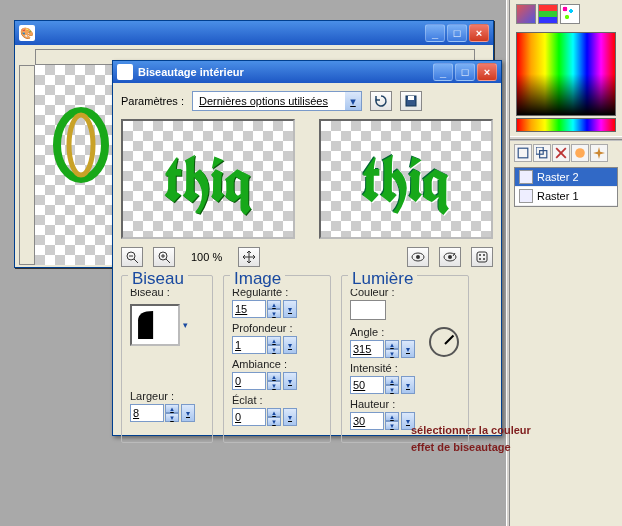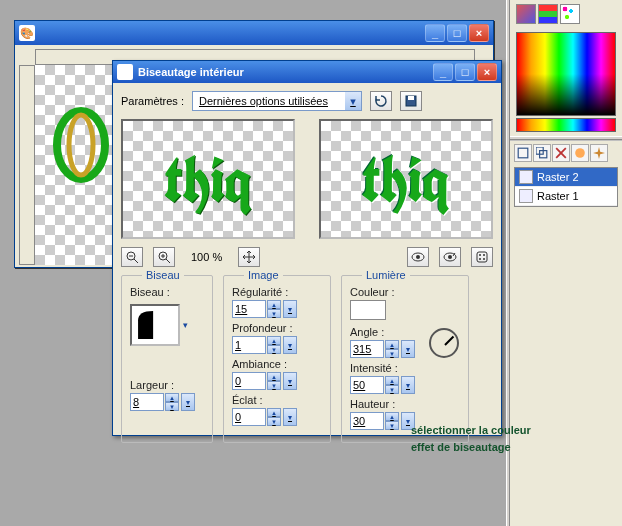--- a/index.html
+++ b/index.html
@@ -54,39 +54,39 @@
   .previews{display:flex;gap:24px;margin:4px 0;}
   .pv{flex:1;height:120px;border:2px inset #bbb;overflow:hidden;display:flex;align-items:center;justify-content:center;}
   .pv .checker{width:100%;height:100%;display:flex;align-items:center;justify-content:center;}
   .gothic{font-family:"UnifrakturCook","Old English Text MT",serif;font-size:64px;font-weight:bold;color:#17a81a;text-shadow:1px 1px 0 #0a5a0c;}
 
   .toolrow{display:flex;align-items:center;gap:10px;margin:8px 0;}
   .toolrow .sep{flex:1;}
   
   .groups{display:flex;gap:10px;margin-top:6px;}
   .group{border:1px solid #bbb;border-radius:2px;padding:6px 8px 8px;position:relative;}
-  .group .gtitle{position:absolute;top:-7px;left:20px;background:#ece9d8;padding:0 4px;color:#1a4aa0;font-size:11px;}
+  .group .gtitle{position:absolute;top:-7px;left:6px;background:#ece9d8;padding:0 4px;color:#1a4aa0;font-size:17px;}
   .g1{width:92px;} .g2{width:108px;} .g3{width:128px;}
   .field{margin:4px 0;}
   .flabel{color:#222;margin-bottom:2px;display:block;}
   .spin{display:flex;align-items:center;text-decoration:underline;}
   .spin input{width:34px;height:18px;border:1px solid #7a9ac9;padding:0 2px;font-size:11px;}
   .spin .updn{display:flex;flex-direction:column;margin-left:1px;}
   .spin .updn div{width:14px;height:9px;border:1px solid #7a9ac9;background:linear-gradient(#dbe8fb,#a9c6ef);font-size:7px;line-height:7px;text-align:center;color:#1a4aa0;}
   .menuarrow{width:14px;height:18px;border:1px solid #7a9ac9;background:linear-gradient(#dbe8fb,#a9c6ef);margin-left:2px;display:flex;align-items:center;justify-content:center;color:#1a4aa0;font-size:8px;}
 
   .biseau-shape{width:50px;height:42px;border:2px inset #bbb;background:#fff;margin:4px 0;display:flex;align-items:flex-end;padding:3px;}
   .biseau-shape svg{width:100%;height:100%;}
   .bsrow{display:flex;align-items:center;gap:3px;}
 
   .color-swatch{width:36px;height:20px;border:1px solid #888;background:#fff;display:inline-block;}
   .angle-dial{width:30px;height:30px;border:2px solid #555;border-radius:50%;margin-left:10px;position:relative;display:inline-block;vertical-align:middle;}
   .angle-dial::after{content:"";position:absolute;width:12px;height:2px;background:#000;top:14px;left:14px;transform-origin:left center;transform:rotate(-45deg);}
 
-  .annotation{position:absolute;left:411px;top:422px;color:#14532d;font-weight:bold;font-size:12.5px;line-height:1.5;font-family:"Comic Sans MS",cursive;}
+  .annotation{position:absolute;left:411px;top:422px;color:#7f1d1d;font-weight:bold;font-size:12.5px;line-height:1.5;font-family:"Comic Sans MS",cursive;}
 </style>
 </head>
 <body>
 
 <div class="divider-v"></div>
 <div class="right-col">
   <div class="swrow">
     <div class="swbtn" style="background:linear-gradient(135deg,#d55,#55d);"></div>
     <div class="swbtn" style="background:linear-gradient(#f33 33%,#3c3 33% 66%,#33f 66%);"></div>
     <div class="swbtn dots"></div>
@@ -259,21 +259,21 @@
           <span class="flabel">Biseau :</span>
           <div class="bsrow">
             <div class="biseau-shape">
                 <svg viewBox="0 0 40 34">
                   <path d="M2 32 L2 12 Q2 2 18 2 L18 32 Z" fill="#000"></path>
                 </svg>
               </div>
             <div style="color:#1a4aa0;font-size:9px;cursor:pointer;">▾</div>
           </div>
         </div>
-        <div class="field" style="margin-top:29px;">
+        <div class="field" style="margin-top:40px;">
           <span class="flabel">Largeur :</span>
           <div class="spin">
             <input value="8" style="">
             <div class="updn">
                 <div>▴</div>
                 <div>▾</div>
               </div>
             <div class="menuarrow">▾</div>
           </div>
         </div>
@@ -326,21 +326,21 @@
             </div>
         </div>
       </div>
 
       <div class="group g3">
         <span class="gtitle">Lumière</span>
         <div class="field">
           <span class="flabel">Couleur :</span>
           <span class="color-swatch"></span>
         </div>
-        <div class="field" style="display:flex;align-items:flex-end;gap:4px;">
+        <div class="field" style="display:flex;align-items:center;gap:4px;">
           <div>
             <span class="flabel">Angle :</span>
             <div class="spin">
                 <input value="315" style="">
                 <div class="updn">
                   <div>▴</div>
                   <div>▾</div>
                 </div>
                 <div class="menuarrow">▾</div>
               </div>

